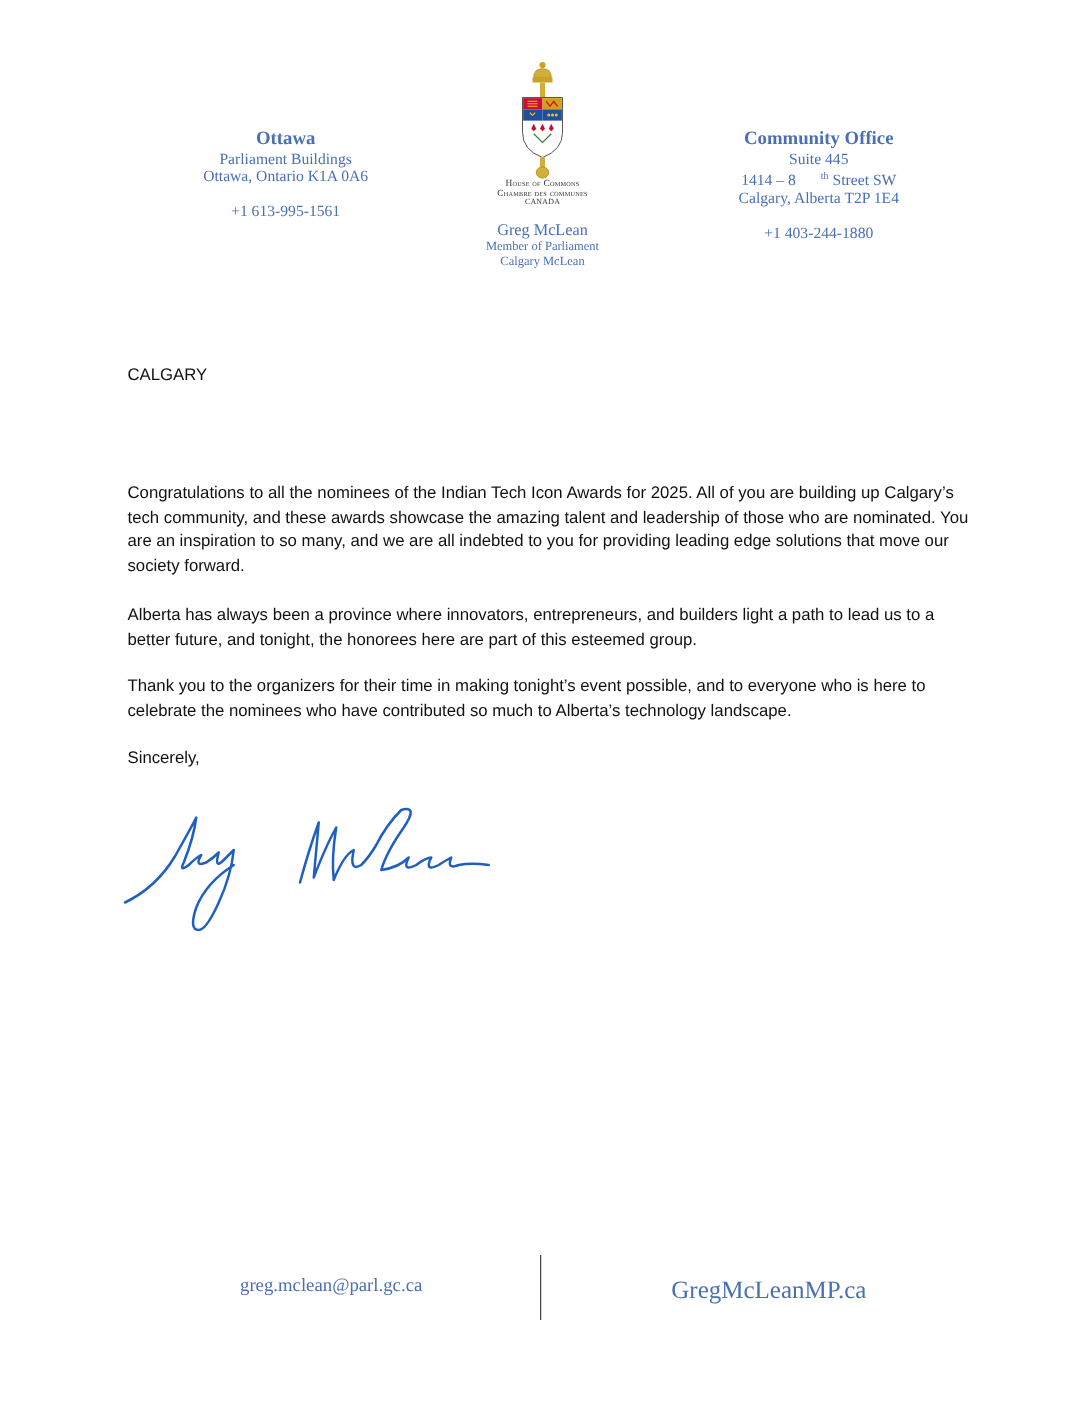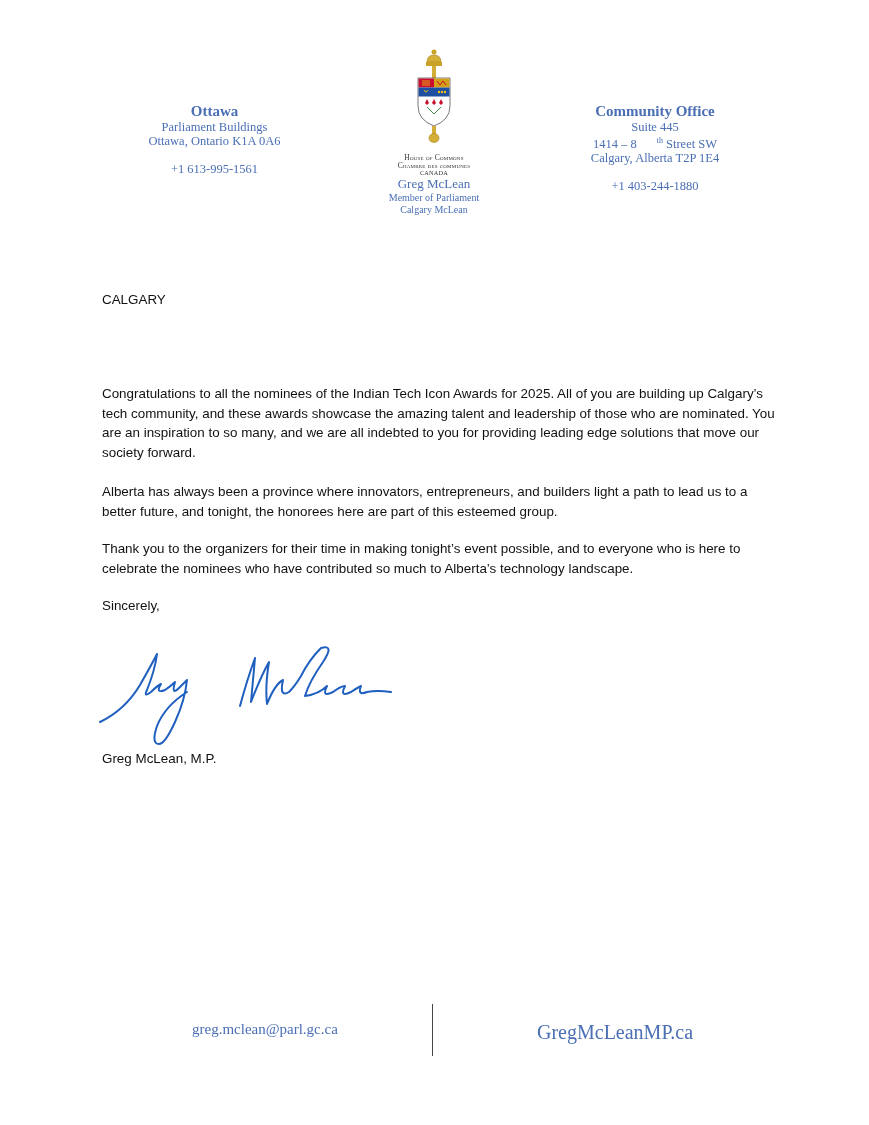--- a/index.html
+++ b/index.html
@@ -3,21 +3,21 @@
 <meta charset="utf-8">
 <style>
   html, body { margin: 0; padding: 0; background: #ffffff; }
   body { width: 869px; height: 1125px; position: relative; overflow: hidden; }
   .serif { font-family: "Liberation Serif", "DejaVu Serif", serif; }
   .blue { color: #4a6fb5; }
 
   .addr { position: absolute; text-align: center; font-size: 12.5px; line-height: 14px; }
   .addr .title { font-weight: bold; font-size: 15px; line-height: 17px; }
   .addr .phone { margin-top: 14px; }
-  #ottawa { left: 132px; top: 103px; width: 165px; }
+  #ottawa { left: 146px; top: 103px; width: 165px; }
   #community { left: 570px; top: 103px; width: 170px; }
 
   #crest { position: absolute; left: 408px; top: 48px; width: 52px; height: 96px; }
   #hoc { position: absolute; left: 370px; top: 143px; width: 128px; text-align: center;
          font-size: 6.3px; line-height: 7.5px; color: #333; letter-spacing: 0.2px; }
   #mpname { position: absolute; left: 370px; top: 175px; width: 128px; text-align: center; }
   #mpname .name { font-weight: normal; font-size: 13px; line-height: 17px; }
   #mpname .sub { font-size: 10px; line-height: 12px; }
 
   .body-text { position: absolute; left: 102px; width: 680px;
@@ -67,21 +67,21 @@
   <path d="M17 55 l2 -4 l2 4 l-2 2 z" fill="#c8102e"></path>
   <path d="M24 55 l2 -4 l2 4 l-2 2 z" fill="#c8102e"></path>
   <path d="M31 55 l2 -4 l2 4 l-2 2 z" fill="#c8102e"></path>
   <path d="M19 59 L26 66 L33 59" stroke="#2e7d32" stroke-width="0.9" fill="none"></path>
 
   <rect x="24" y="78" width="4" height="8" fill="#d4af37"></rect>
   <ellipse cx="26" cy="90" rx="5" ry="4.5" fill="#d4af37" stroke="#a8841c" stroke-width="0.6"></ellipse>
 </svg>
 
 <div id="hoc" class="serif">
-  <div style="font-variant: small-caps; font-size: 7.5px; margin-top: 11px;">House of Commons</div>
+  <div style="font-variant: small-caps; font-size: 7.5px;">House of Commons</div>
   <div style="font-variant: small-caps; font-size: 7.5px;">Chambre des communes</div>
   <div>CANADA</div>
 </div>
 
 <div id="mpname" class="serif blue">
   <div class="name">Greg McLean</div>
   <div class="sub">Member of Parliament</div>
   <div class="sub">Calgary McLean</div>
 </div>
 
@@ -105,18 +105,17 @@
 <svg id="sig" viewBox="0 0 300 110">
   <g fill="none" stroke="#1f5fbf" stroke-width="2" stroke-linecap="round" stroke-linejoin="round">
 
     <path d="M5 82 Q30 70 45 45 Q58 22 62 14 Q60 30 52 50 Q48 58 56 52 Q62 46 66 44 Q60 54 70 50 Q76 46 80 42 Q76 56 84 48 Q88 44 92 40 Q90 60 80 82 Q70 104 64 104 Q56 104 62 86 Q70 66 92 52"></path>
 
     <path d="M145 66 Q152 40 160 18 Q158 40 156 62 Q166 36 174 22 Q170 46 172 64 Q180 44 188 40 Q184 58 194 52 Q200 46 206 36 Q214 20 226 8 Q240 4 228 22 Q214 42 210 56 Q224 54 232 46 Q226 58 238 52 Q246 46 250 46 Q244 58 256 52 Q262 48 266 46 Q262 56 272 52 Q282 50 296 52"></path>
   </g>
 </svg>
 
 <div id="signame" class="body-text">
-  <div>Greg McLean, M.P.</div>
 </div>
 
 <div id="footer-email" class="serif blue">greg.mclean@parl.gc.ca</div>
 <div id="footer-divider"></div>
 <div id="footer-web" class="serif blue">GregMcLeanMP.ca</div>
 
 </body></html>

